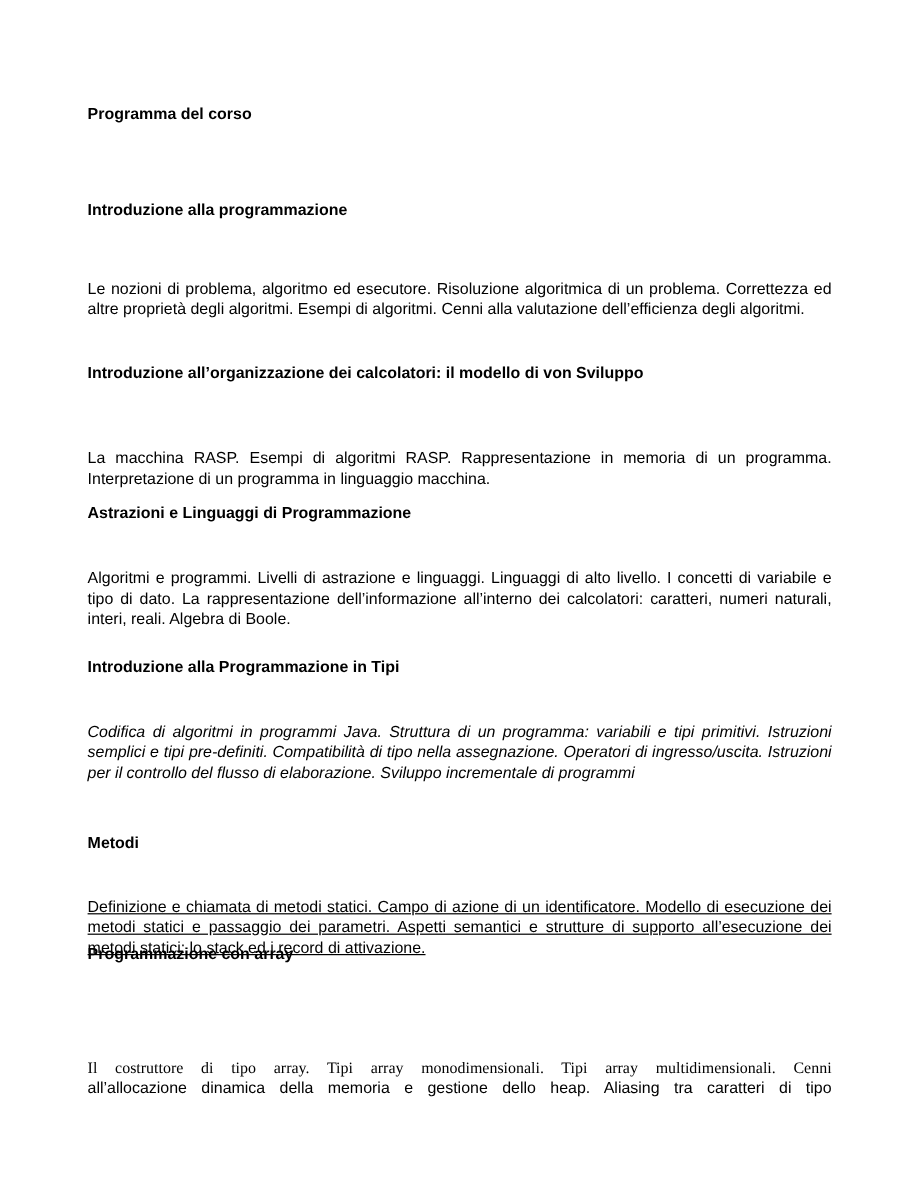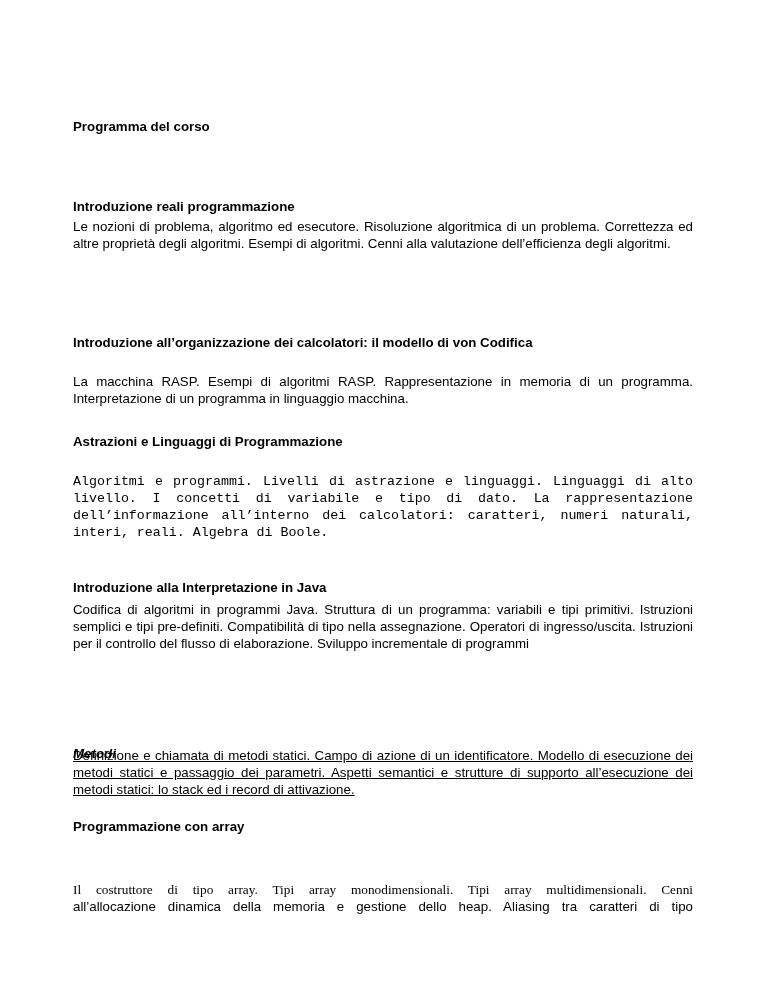--- a/index.html
+++ b/index.html
@@ -22,51 +22,50 @@
       width: 620px;
     }
     .heading {
       position: absolute;
       left: 0;
       width: 620px;
       font-size: 13.3px;
       font-weight: bold;
       line-height: 17px;
       white-space: nowrap;
-      margin-top: 32px;
     }
     .para {
       position: absolute;
       left: 0;
       width: 620px;
       font-size: 13.3px;
       line-height: 17px;
       text-align: justify;
       text-align-last: left;
     }
   </style>
 </head>
 <body>
 
 <div class="page">
 
   <div class="heading" style="top:86px;">Programma del corso</div>
 
-  <div class="heading" style="top:166px;">Introduzione reali programmazione</div>
-  <div class="para" style="top:218px;">Le nozioni di problema, algoritmo ed esecutore. Risoluzione algoritmica di un problema. Correttezza ed altre proprietà degli algoritmi. Esempi di algoritmi. Cenni alla valutazione dell’efficienza degli algoritmi.</div>
+  <div class="heading" style="top:166px;">Introduzione alla programmazione</div>
+  <div class="para" style="top:232px;">Le nozioni di problema, algoritmo ed esecutore. Risoluzione algoritmica di un problema. Correttezza ed altre proprietà degli algoritmi. Esempi di algoritmi. Cenni alla valutazione dell’efficienza degli algoritmi.</div>
 
-  <div class="heading" style="top:302px;">Introduzione all’organizzazione dei calcolatori: il modello di von Codifica</div>
+  <div class="heading" style="top:302px;">Introduzione all’organizzazione dei calcolatori: il modello di von Sviluppo</div>
   <div class="para" style="top:373px;">La macchina RASP. Esempi di algoritmi RASP. Rappresentazione in memoria di un programma. Interpretazione di un programma in linguaggio macchina.</div>
 
-  <div class="heading" style="top:401px;">Astrazioni e Linguaggi di Programmazione</div>
-  <div class="para" style="top:473px;font-family:Liberation Mono, monospace;">Algoritmi e programmi. Livelli di astrazione e linguaggi. Linguaggi di alto livello. I concetti di variabile e tipo di dato. La rappresentazione dell’informazione all’interno dei calcolatori: caratteri, numeri naturali, interi, reali. Algebra di Boole.</div>
+  <div class="heading" style="top:419px;">Astrazioni e Linguaggi di Programmazione</div>
+  <div class="para" style="top:473px;">Algoritmi e programmi. Livelli di astrazione e linguaggi. Linguaggi di alto livello. I concetti di variabile e tipo di dato. La rappresentazione dell’informazione all’interno dei calcolatori: caratteri, numeri naturali, interi, reali. Algebra di Boole.</div>
 
-  <div class="heading" style="top:547px;">Introduzione alla Interpretazione in Java</div>
-  <div class="para" style="top:601px;">Codifica di algoritmi in programmi Java. Struttura di un programma: variabili e tipi primitivi. Istruzioni semplici e tipi pre-definiti. Compatibilità di tipo nella assegnazione. Operatori di ingresso/uscita. Istruzioni per il controllo del flusso di elaborazione. Sviluppo incrementale di programmi</div>
+  <div class="heading" style="top:547px;">Introduzione alla Programmazione in Tipi</div>
+  <div class="para" style="top:601px;font-style:italic;">Codifica di algoritmi in programmi Java. Struttura di un programma: variabili e tipi primitivi. Istruzioni semplici e tipi pre-definiti. Compatibilità di tipo nella assegnazione. Operatori di ingresso/uscita. Istruzioni per il controllo del flusso di elaborazione. Sviluppo incrementale di programmi</div>
 
-  <div class="heading" style="top:713px;font-style:italic;">Metodi</div>
+  <div class="heading" style="top:694px;">Metodi</div>
   <div class="para" style="top:747px;text-decoration:underline;">Definizione e chiamata di metodi statici. Campo di azione di un identificatore. Modello di esecuzione dei metodi statici e passaggio dei parametri. Aspetti semantici e strutture di supporto all’esecuzione dei metodi statici: lo stack ed i record di attivazione.</div>
 
   <div class="heading" style="top:786px;">Programmazione con array</div>
   <div class="para" style="top:881px; text-align-last: justify; font-family: Liberation Serif, serif;">Il costruttore di tipo array. Tipi array monodimensionali. Tipi array multidimensionali. Cenni</div>
   <div class="para" style="top:898px; text-align-last: justify;">all’allocazione dinamica della memoria e gestione dello heap. Aliasing tra caratteri di tipo</div>
 
 </div>
 
 </body></html>

